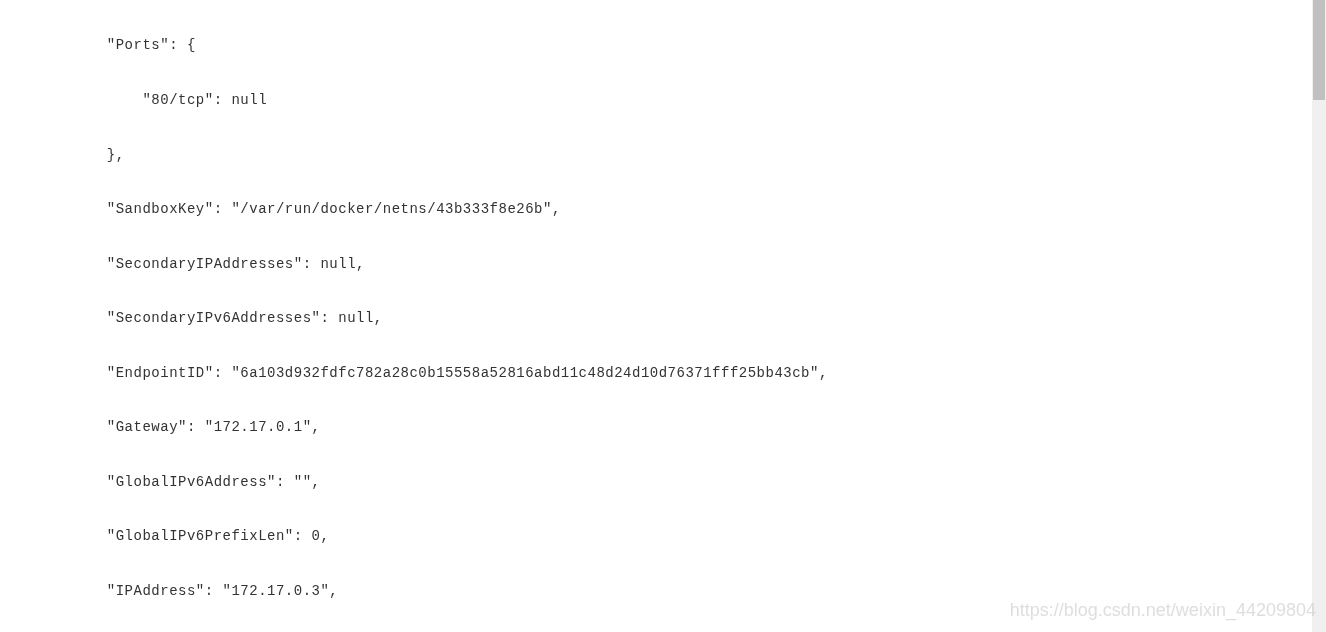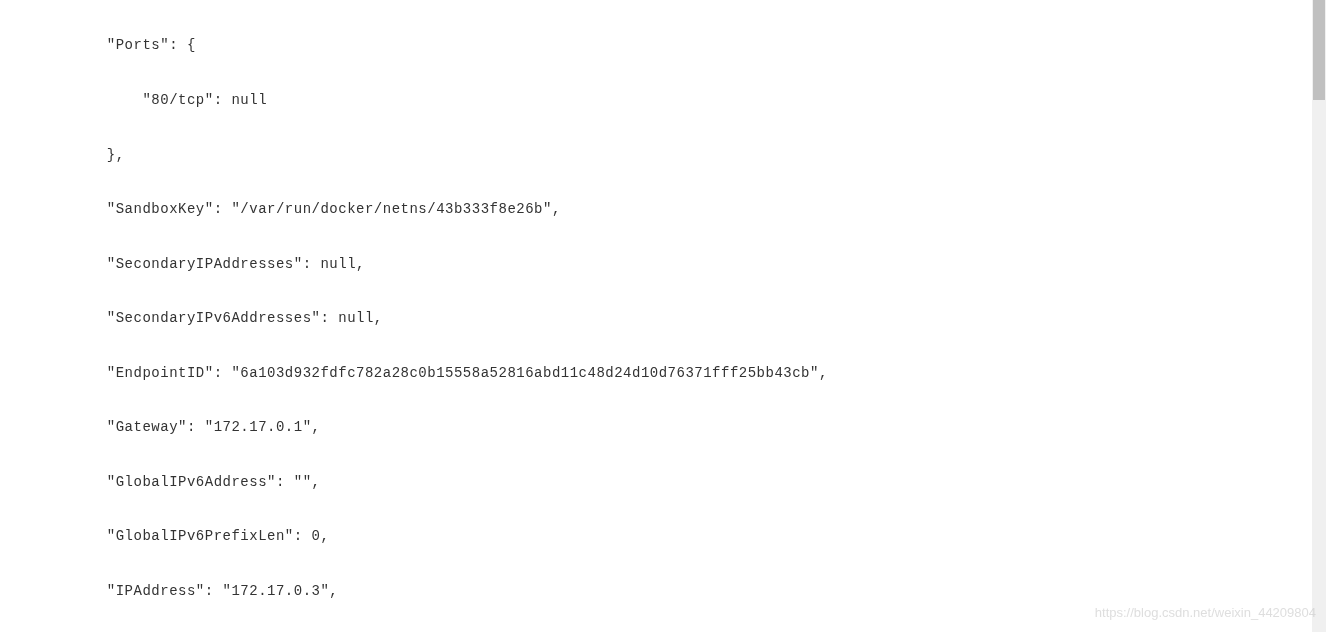--- a/index.html
+++ b/index.html
@@ -25,21 +25,21 @@
     }
     .line {
       white-space: pre;
     }
     .watermark {
       position: absolute;
       bottom: 10px;
       right: 10px;
       color: rgba(200, 200, 200, 0.6);
       font-family: Arial, sans-serif;
-      font-size: 13px;
+      font-size: 18px;
       pointer-events: none;
     }
     .scrollbar {
       position: absolute;
       right: 0;
       top: 0;
       width: 14px;
       height: 632px;
       background: #f0f0f0;
     }

